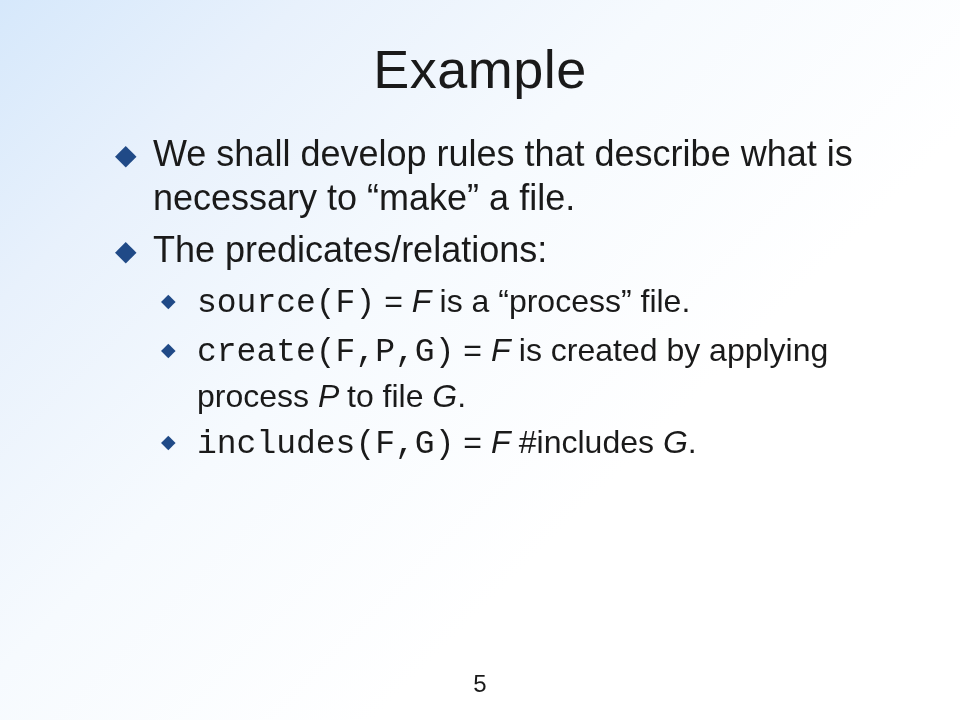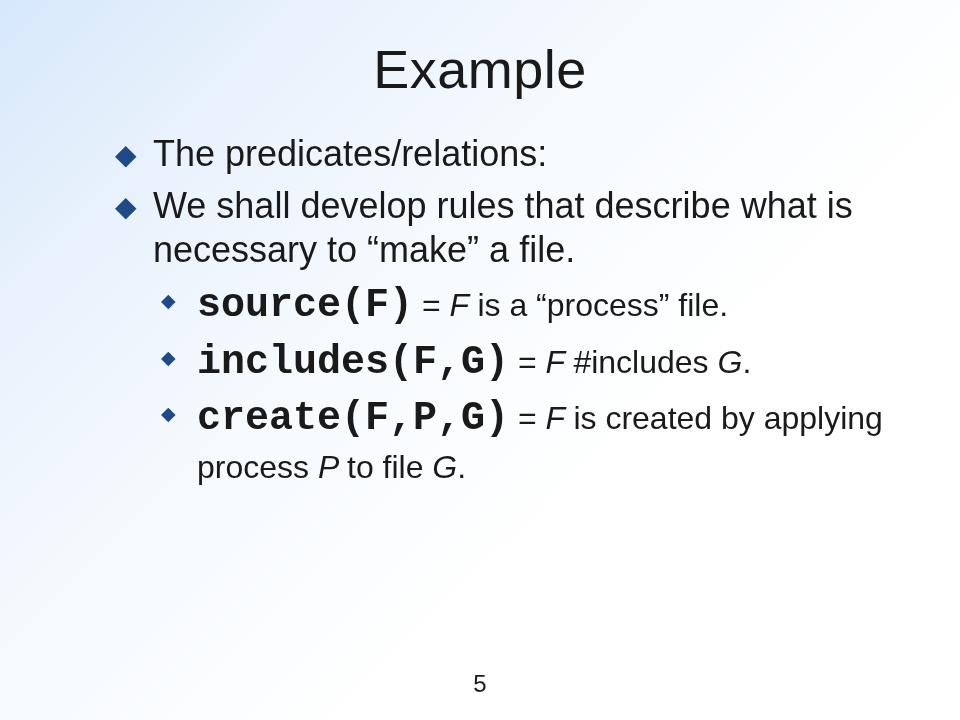--- a/index.html
+++ b/index.html
@@ -61,22 +61,21 @@
   .l2::before {
     content: "◆";
     position: absolute;
     left: 46px;
     top: 8px;
     color: #204a87;
     font-size: 19px;
   }
   .mono {
     font-family: "Courier New", Courier, monospace;
-    font-size: 40px;
-    font-weight: bold;
+    font-size: 33px;
   }
   .ital {
     font-style: italic;
   }
   .pagenum {
     position: absolute;
     bottom: 22px;
     width: 100%;
     text-align: center;
     font-size: 24px;
@@ -86,36 +85,36 @@
 </head>
 <body>
 
 <div class="slide">
 
   <div class="title">Example</div>
 
   <div class="body">
 
     <div class="l1">
-      <span>The predicates/relations:</span>
+      <span>We shall develop rules that describe what is necessary to “make” a file.</span>
     </div>
 
     <div class="l1">
-      <span>We shall develop rules that describe what is necessary to “make” a file.</span>
+      <span>The predicates/relations:</span>
     </div>
 
     <div class="l2">
       <span class="mono">source(F)</span><span> = </span><span class="ital">F </span><span> is a “process” file.</span>
     </div>
 
     <div class="l2">
-      <span class="mono">includes(F,G)</span><span> = </span><span class="ital">F </span><span> #includes </span><span class="ital">G</span><span>.</span>
+      <span class="mono">create(F,P,G)</span><span> = </span><span class="ital">F </span><span> is created by applying process </span><span class="ital">P </span><span> to file </span><span class="ital">G</span><span>.</span>
     </div>
 
     <div class="l2">
-      <span class="mono">create(F,P,G)</span><span> = </span><span class="ital">F </span><span> is created by applying process </span><span class="ital">P </span><span> to file </span><span class="ital">G</span><span>.</span>
+      <span class="mono">includes(F,G)</span><span> = </span><span class="ital">F </span><span> #includes </span><span class="ital">G</span><span>.</span>
     </div>
 
   </div>
 
   <div class="pagenum">5</div>
 
 </div>
 
 </body></html>

